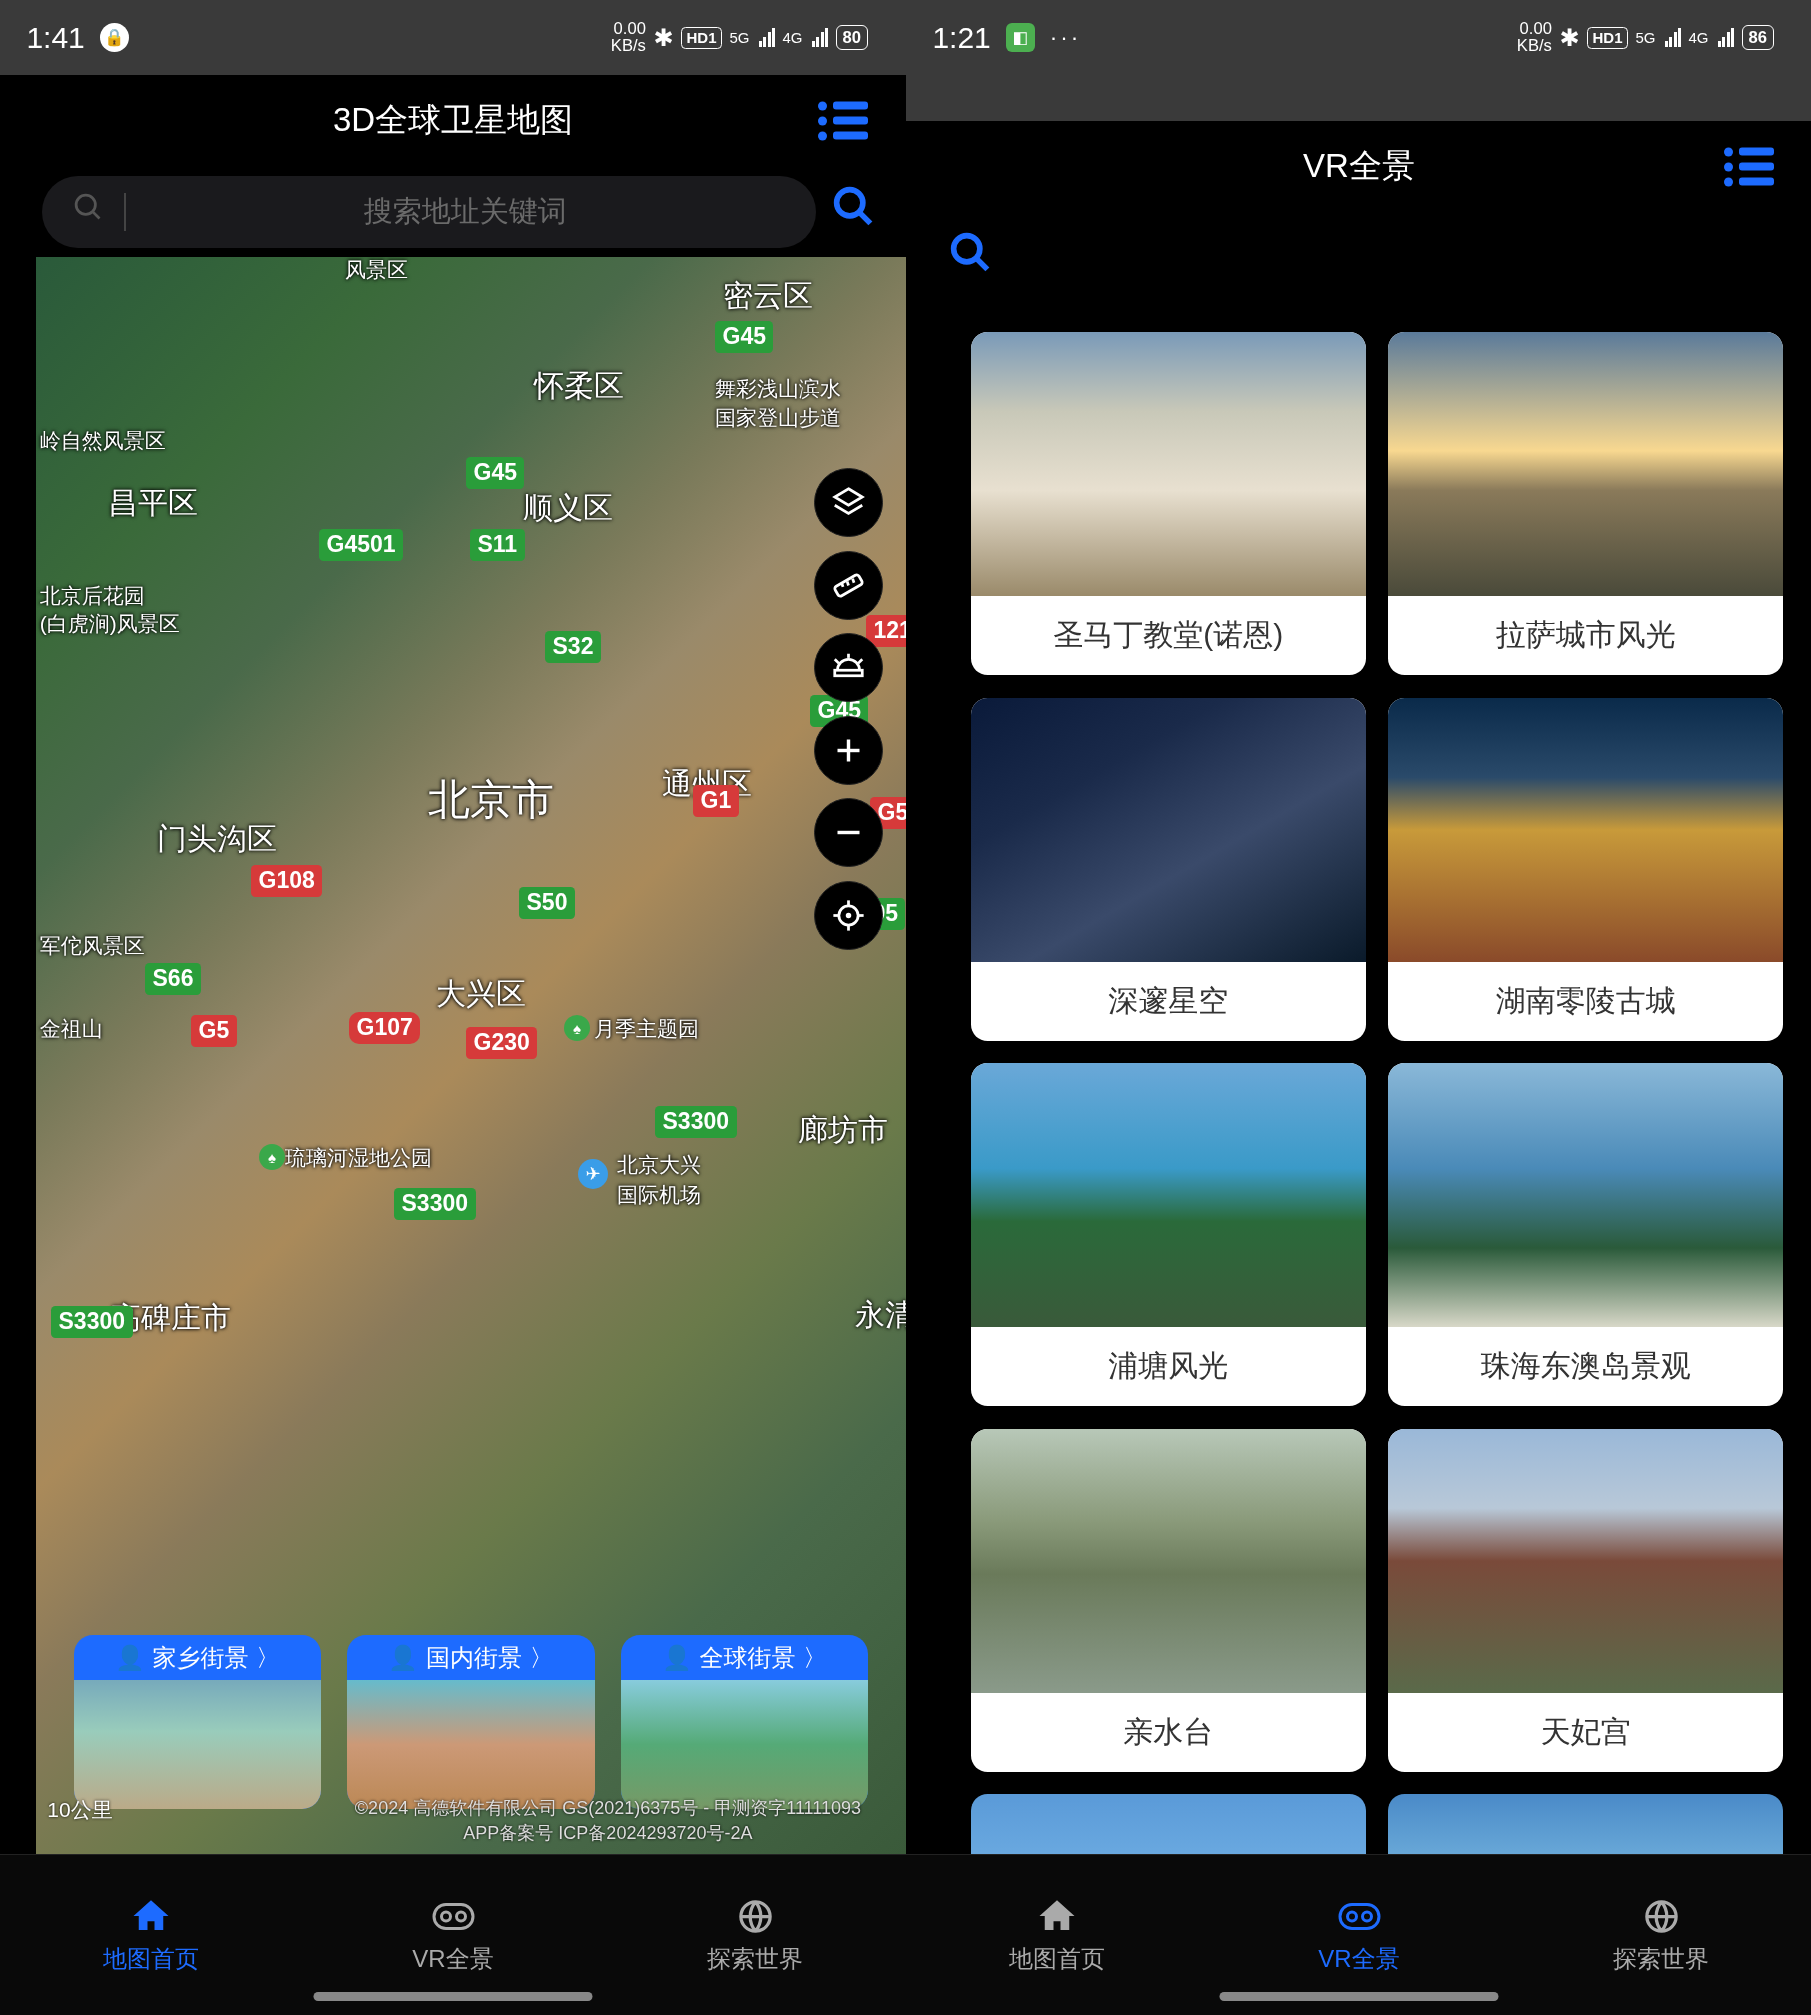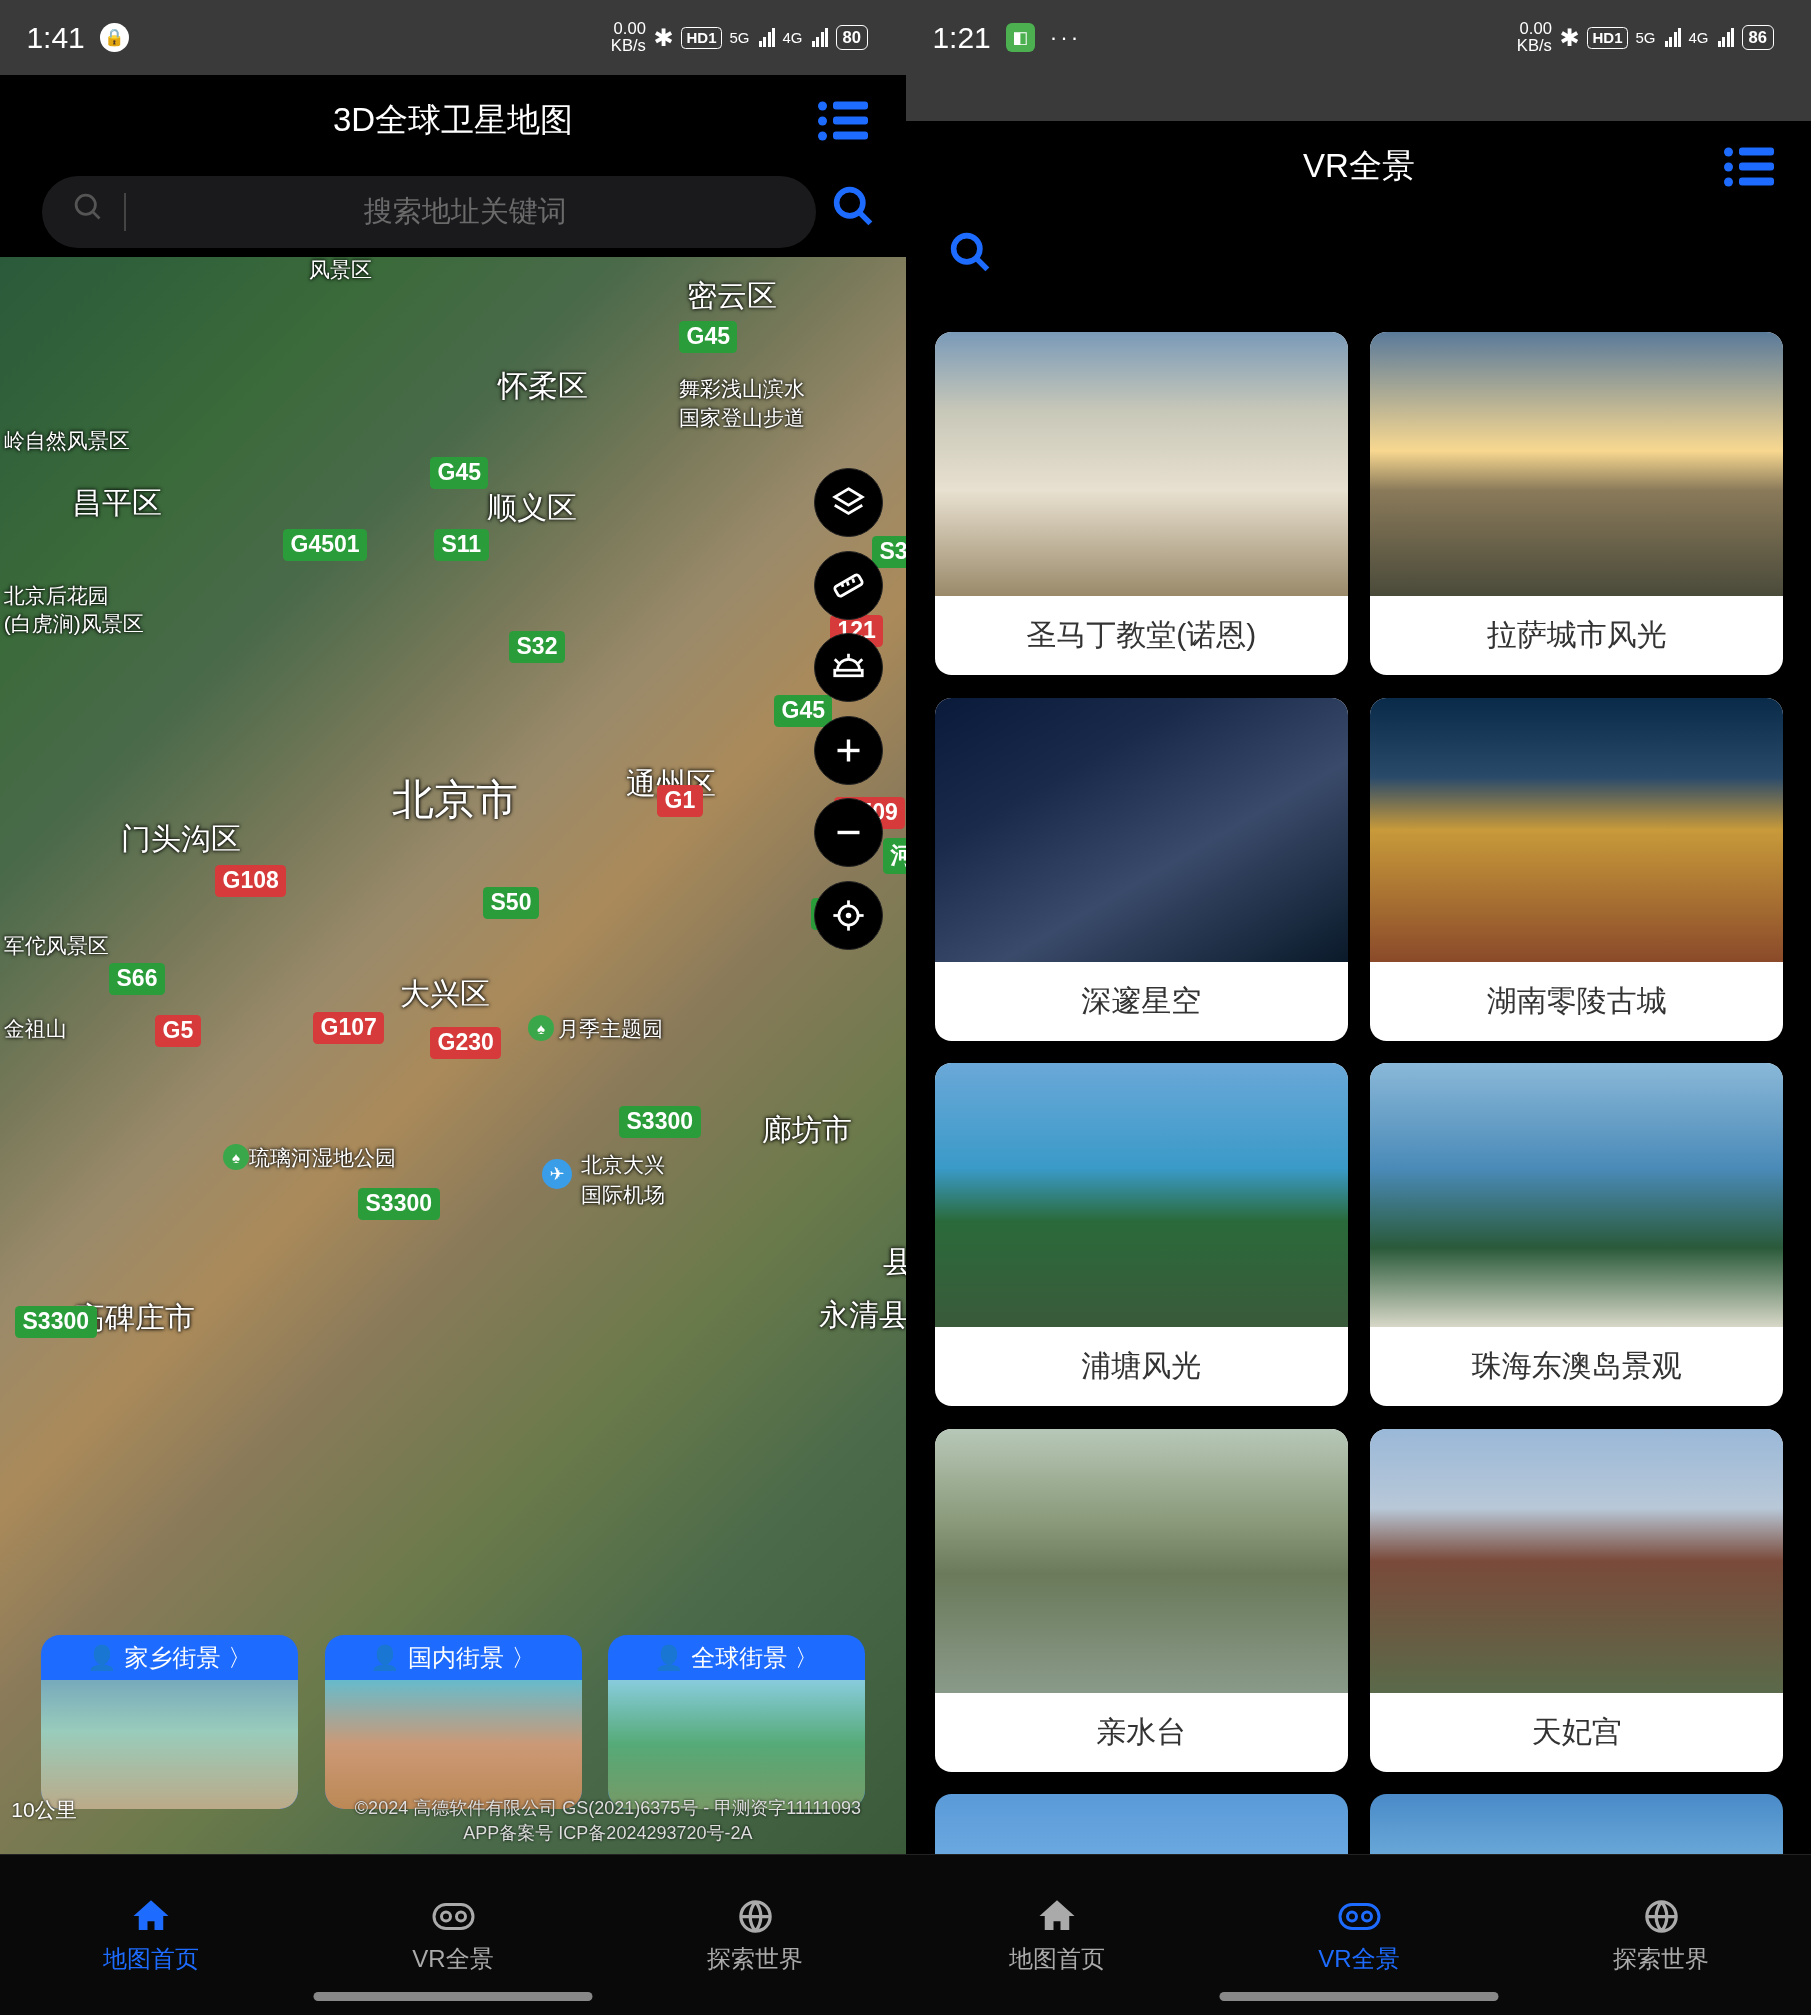--- a/index.html
+++ b/index.html
@@ -91,21 +91,21 @@
 }
 .search-box {
   flex: 1; height: 72px; background: #1a1a1d; border-radius: 38px;
   display: flex; align-items: center; padding: 0 30px; gap: 19px;
 }
 .search-mag { color: #555; font-size: 36px; }
 .search-divider { width: 1.5px; height: 38px; background: #444; }
 .search-placeholder { flex: 1; text-align: center; color: #6a6a6a; font-size: 29px; }
 .search-btn { color: #1d6bff; font-size: 47px; font-weight: bold; }
 
-.content { flex: 1; position: relative; overflow: hidden; }
+.content { flex: 1; position: relative; overflow: hidden; margin-left: 36px; }
 
 
 .map-area {
   position: absolute; inset: 0;
   background: linear-gradient(135deg, #2a5a3a 0%, #3a6a3a 15%, #4a6a4a 25%, #7a7a5a 35%, #9a8a6a 42%, #aa8a5a 50%, #8a7a5a 58%, #6a7a4a 70%, #4a6a4a 82%, #3a5a3a 100%);
 }
 .map-label {
   position: absolute; color: #fff; font-size: 21px;
   text-shadow: 0 0 4.5px #000, 0 0 3px #000; white-space: nowrap;
 }
@@ -300,21 +300,21 @@
             <div class="road-badge rb-red" style="left: 830px; top: 358px;">121</div>
             <div class="road-badge rb-green" style="left: 774px; top: 438px;">G45</div>
             <div class="road-badge rb-red" style="left: 834px; top: 540px;">G509</div>
             <div class="road-badge rb-red" style="left: 657px; top: 528px;">G1</div>
             <div class="road-badge rb-green" style="left: 883px; top: 581px;">河</div>
             <div class="road-badge rb-red" style="left: 215px; top: 608px;">G108</div>
             <div class="road-badge rb-green" style="left: 483px; top: 630px;">S50</div>
             <div class="road-badge rb-green" style="left: 811px; top: 641px;">G95</div>
             <div class="road-badge rb-green" style="left: 109px; top: 706px;">S66</div>
             <div class="road-badge rb-red" style="left: 155px; top: 758px;">G5</div>
-            <div class="road-badge rb-red" style="left: 313px; top: 755px;">G107</div>
+            <div class="road-badge rb-red" style="left: 313px; top: 755px; border-radius: 10px;">G107</div>
             <div class="road-badge rb-red" style="left: 430px; top: 770px;">G230</div>
             <div class="road-badge rb-green" style="left: 619px; top: 849px;">S3300</div>
             <div class="road-badge rb-green" style="left: 358px; top: 931px;">S3300</div>
             <div class="road-badge rb-green" style="left: 15px; top: 1049px;">S3300</div>
           </div>
         <div class="map-label big" style="left:392px;top:515px">北京市</div>
         <div class="airport-icon" style="left:542px;top:902px">✈</div>
         <div class="park-icon" style="left:223px;top:887px">♠</div>
         <div class="park-icon" style="left:528px;top:758px">♠</div>
 

